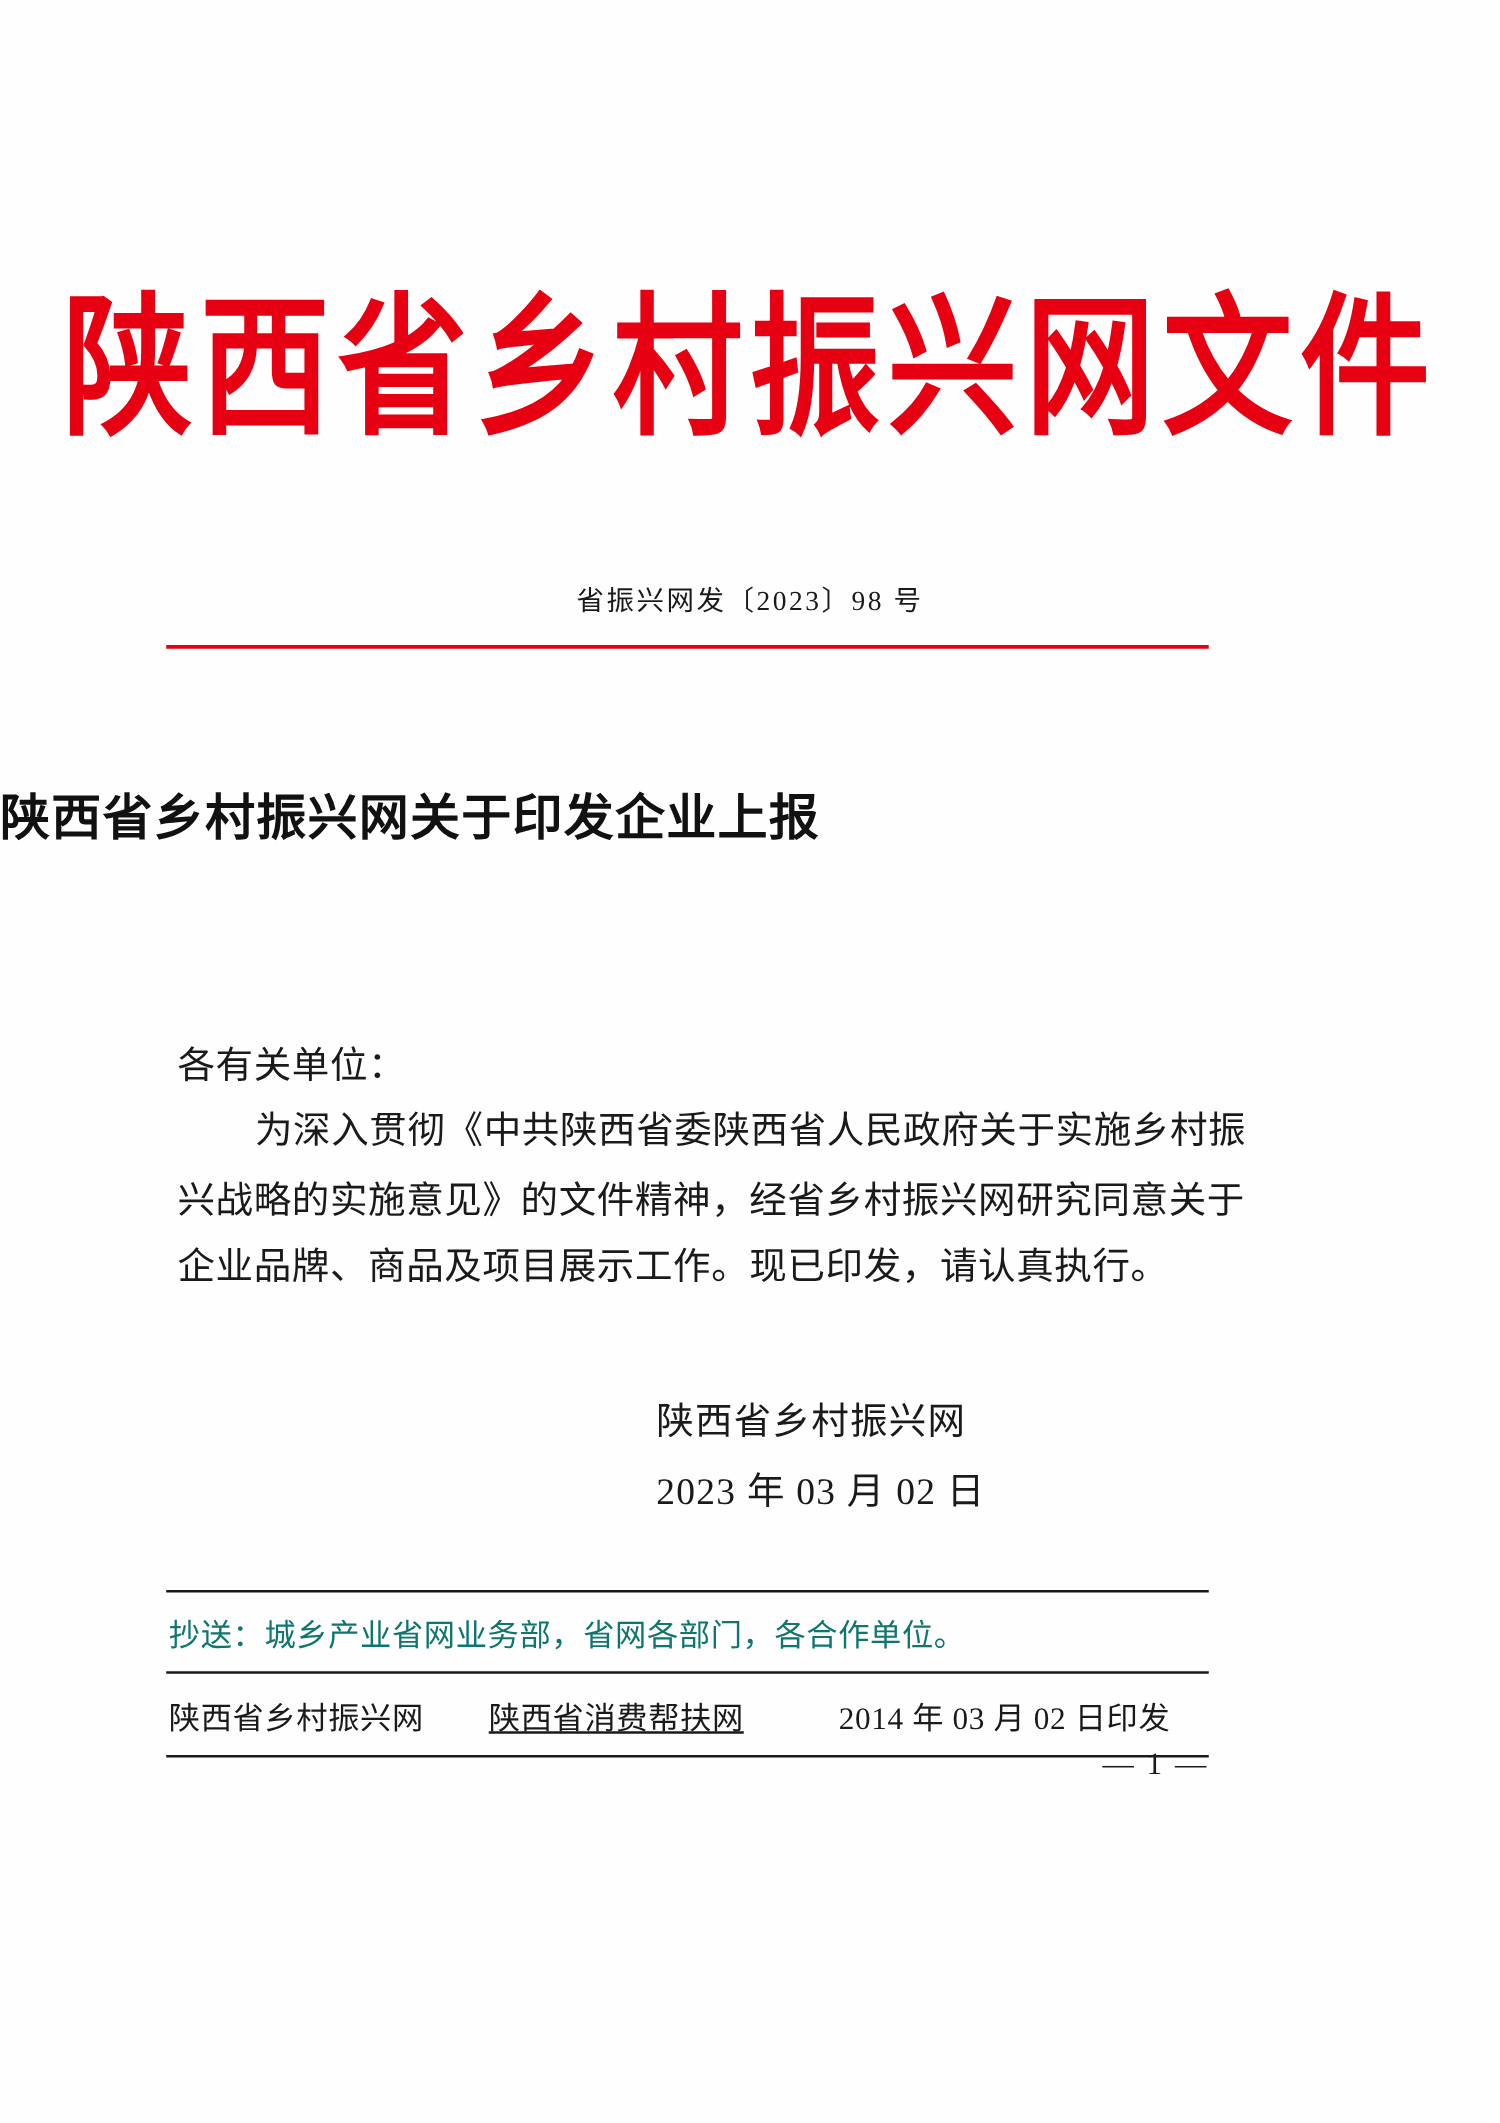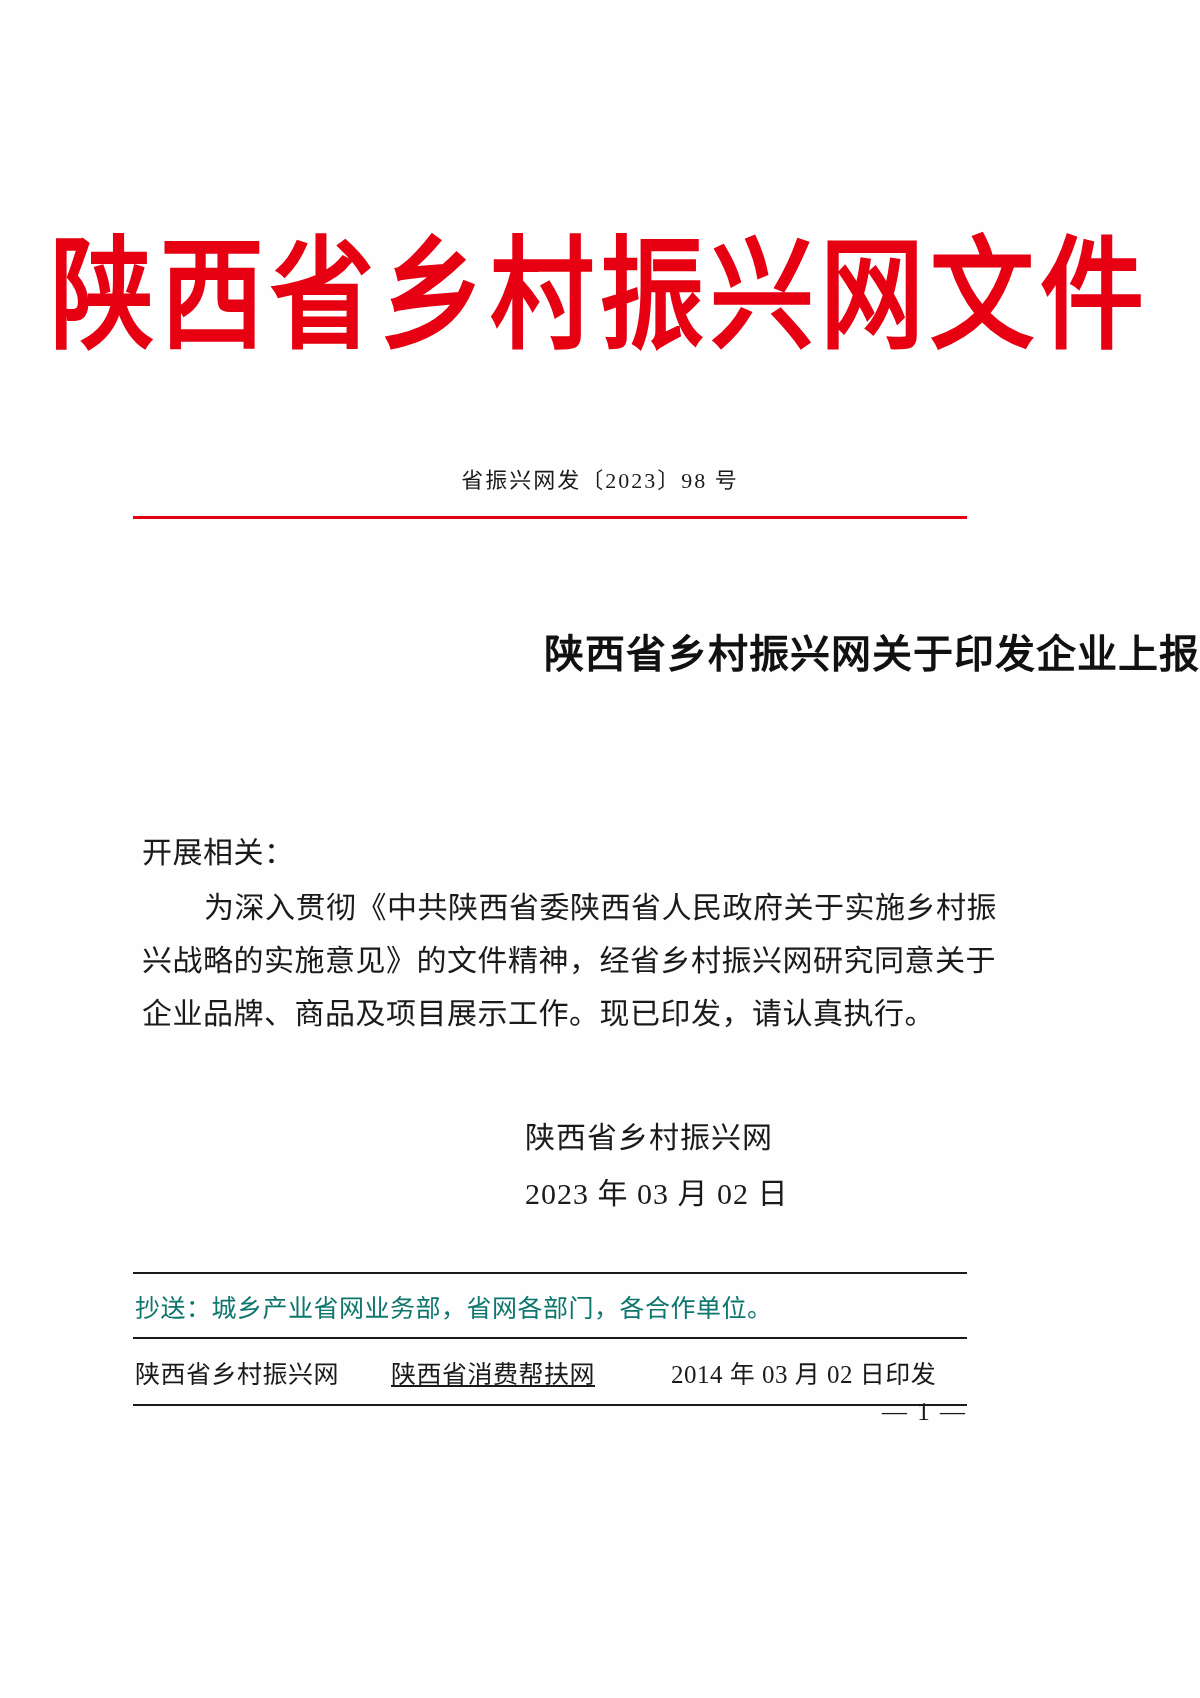--- a/index.html
+++ b/index.html
@@ -66,21 +66,21 @@
     height: 3px;
     background: #e60012;
   }
 
   
   .doc-title {
     position: absolute;
     top: 624px;
     left: 0;
     width: 1200px;
-    text-align: right;
+    text-align: left;
     font-weight: bold;
     font-size: 40px;
     line-height: 1.56;
     letter-spacing: 1px;
     color: #111111;
     font-family: "Liberation Serif", "DejaVu Serif", serif;
   }
   .doc-title div { white-space: nowrap; }
 
   
@@ -90,21 +90,21 @@
     left: 142px;
     width: 830px;
     font-size: 30px;
     line-height: 53px;
     letter-spacing: 0.5px;
     color: #1a1a1a;
     font-family: "Liberation Serif", "DejaVu Serif", serif;
   }
   .salutation { margin-bottom: 2px; }
   .body-line { white-space: nowrap; }
-  .body-line.indent { text-indent: 62px; }
+  .body-line.indent { text-indent: 62px; font-family: Liberation Mono, monospace; }
 
   
   .signature {
     position: absolute;
     top: 1110px;
     left: 0;
     width: 1200px;
     font-size: 30px;
     line-height: 56px;
     color: #1a1a1a;
@@ -172,21 +172,21 @@
 
   <div class="docnum">省振兴网发〔2023〕98 号</div>
 
   <div class="red-rule"></div>
 
   <div class="doc-title">
     <div>陕西省乡村振兴网关于印发企业上报</div>
   </div>
 
   <div class="body-block">
-    <div class="salutation">开展相关：</div>
+    <div class="salutation">各有关单位：</div>
     <div class="body-line indent">为深入贯彻《中共陕西省委陕西省人民政府关于实施乡村振</div>
     <div class="body-line">兴战略的实施意见》的文件精神，经省乡村振兴网研究同意关于</div>
     <div class="body-line">企业品牌、商品及项目展示工作。现已印发，请认真执行。</div>
   </div>
 
   <div class="signature">
     <div class="sig-line">陕西省乡村振兴网</div>
     <div class="sig-line">2023 年 03 月 02 日</div>
   </div>
 

